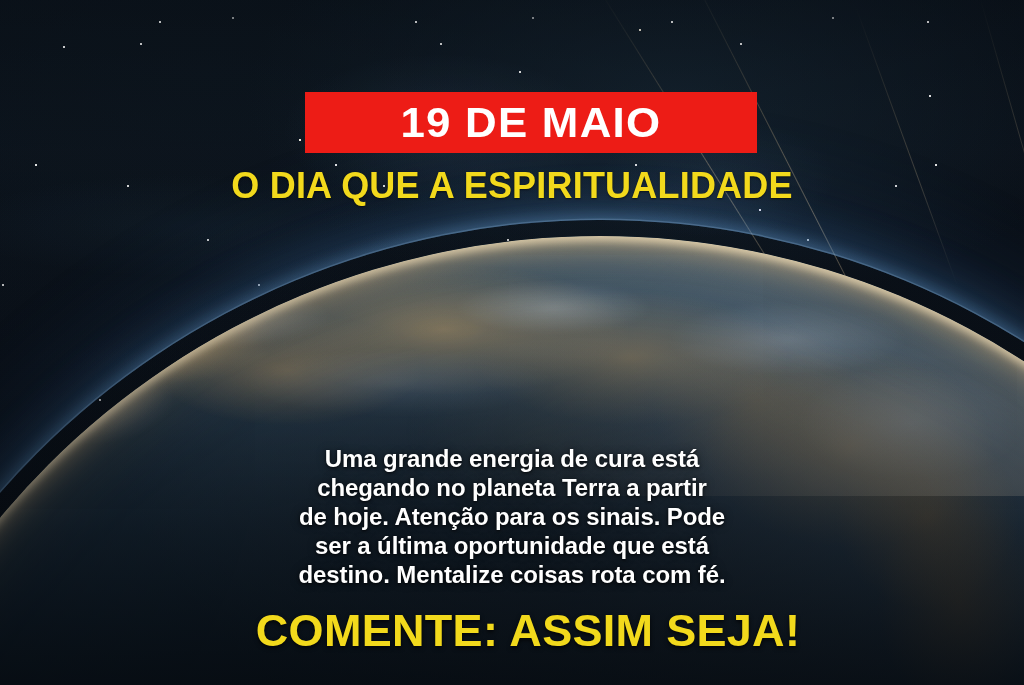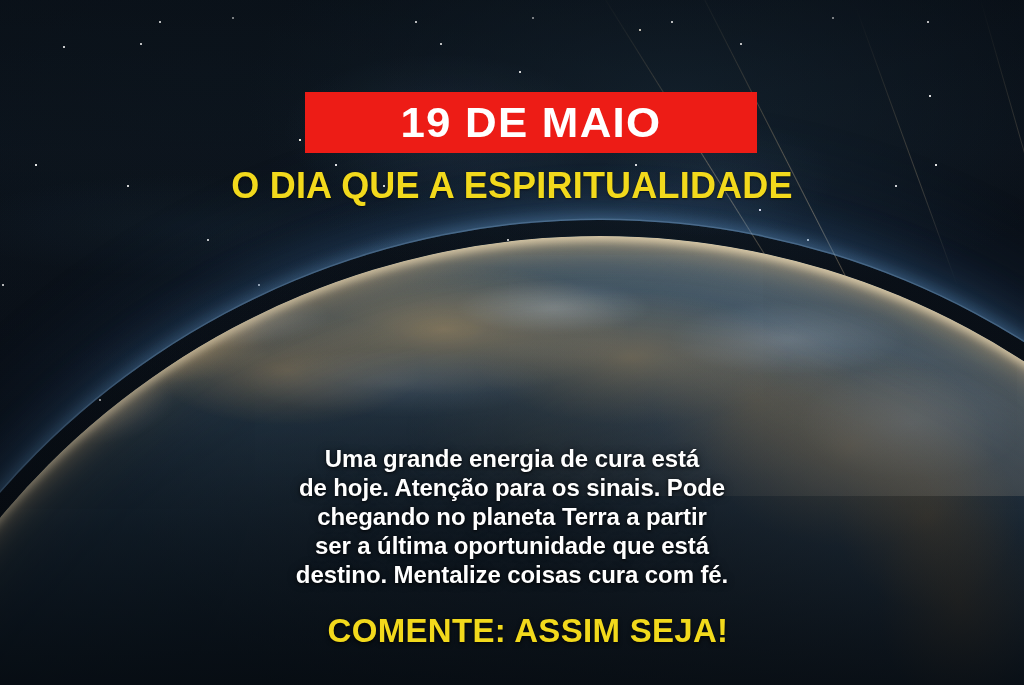--- a/index.html
+++ b/index.html
@@ -272,21 +272,21 @@
 
   .cta {
     position: absolute;
     left: 0;
     right: 0;
     top: 612px;
     text-align: center;
     color: #F2D91C;
     font-family: "Liberation Sans", sans-serif;
     font-weight: 700;
-    font-size: 33px;
+    font-size: 45px;
     line-height: 38px;
     letter-spacing: 0.3px;
     text-shadow: 0 2px 4px rgba(0,0,0,0.75);
     margin-left: 32px;
   }
 </style>
 </head>
 <body>
 
 <div id="poster">
@@ -318,22 +318,22 @@
     <div class="date-banner" style="background:#ED1C16;">
       <span class="date-banner-text">19 DE MAIO</span>
     </div>
 
     <div class="headline">
       <span class="headline-line">O DIA QUE A ESPIRITUALIDADE</span>
     </div>
 
     <div class="body-copy">
       <span class="body-line">Uma grande energia de cura está</span>
+      <span class="body-line">chegando no planeta Terra a partir</span>
       <span class="body-line">de hoje. Atenção para os sinais. Pode</span>
-      <span class="body-line">chegando no planeta Terra a partir</span>
       <span class="body-line">ser a última oportunidade que está</span>
-      <span class="body-line">destino. Mentalize coisas cura com fé.</span>
+      <span class="body-line">destino. Mentalize coisas rota com fé.</span>
     </div>
 
     <div class="cta">COMENTE: ASSIM SEJA!</div>
 
   </div>
 </div>
 
 </body></html>

